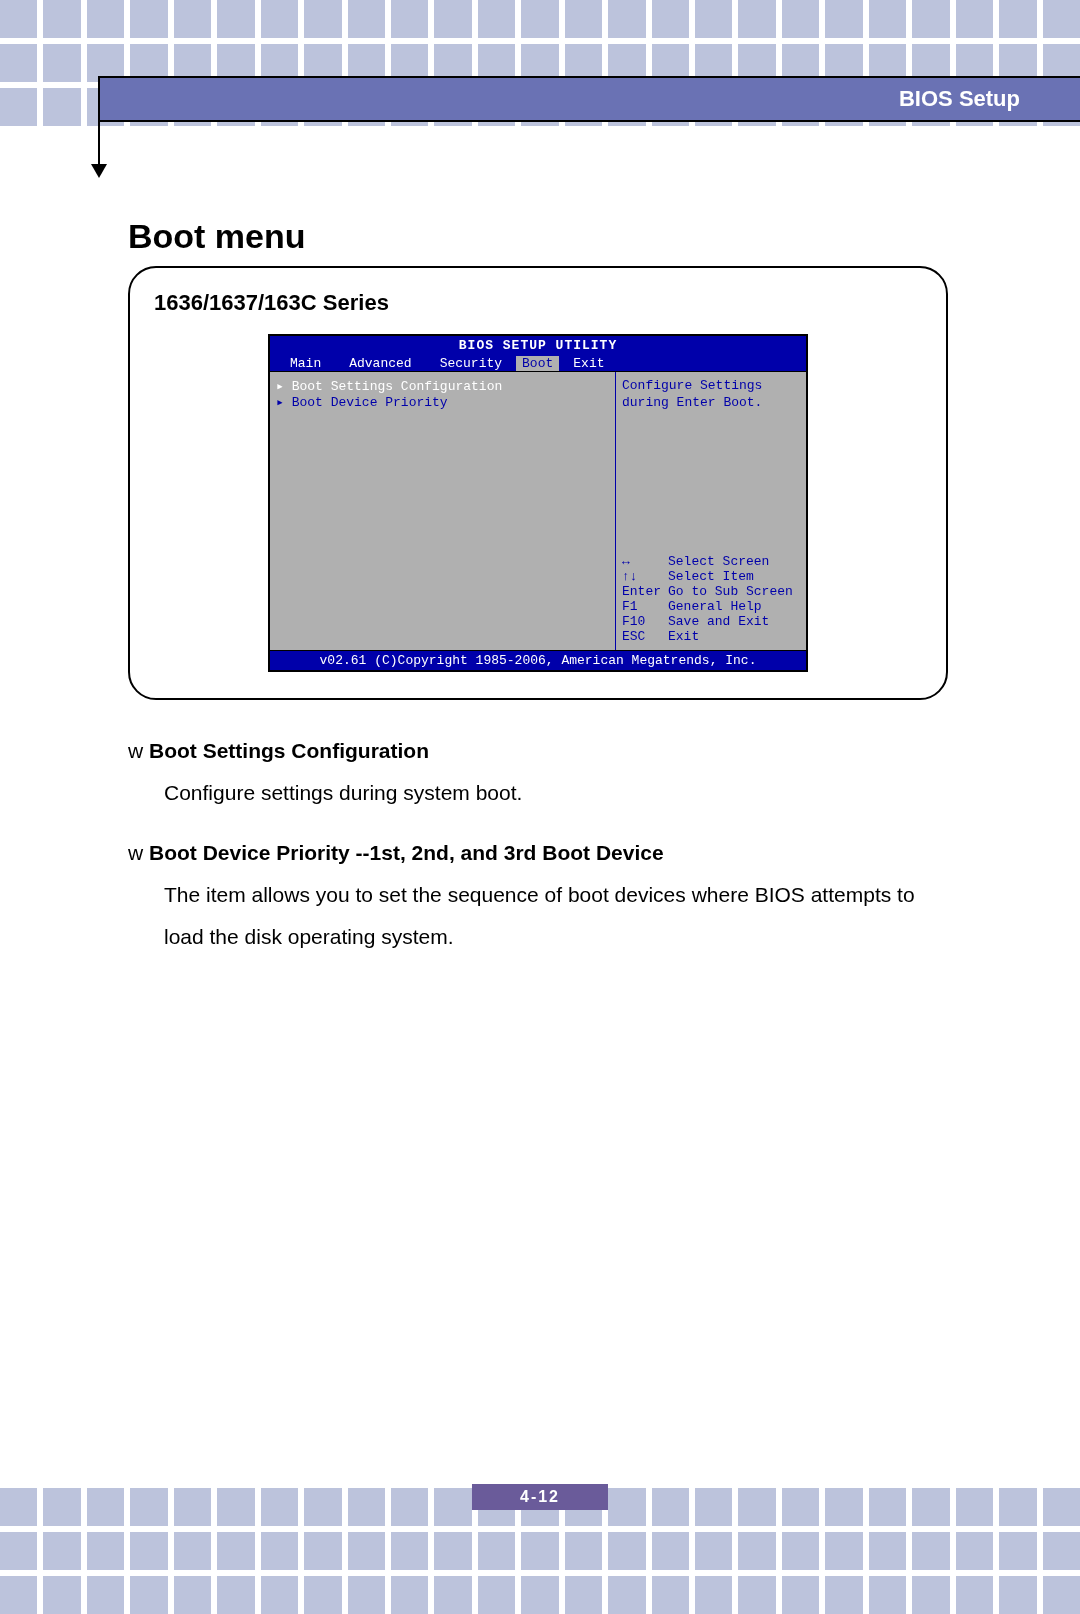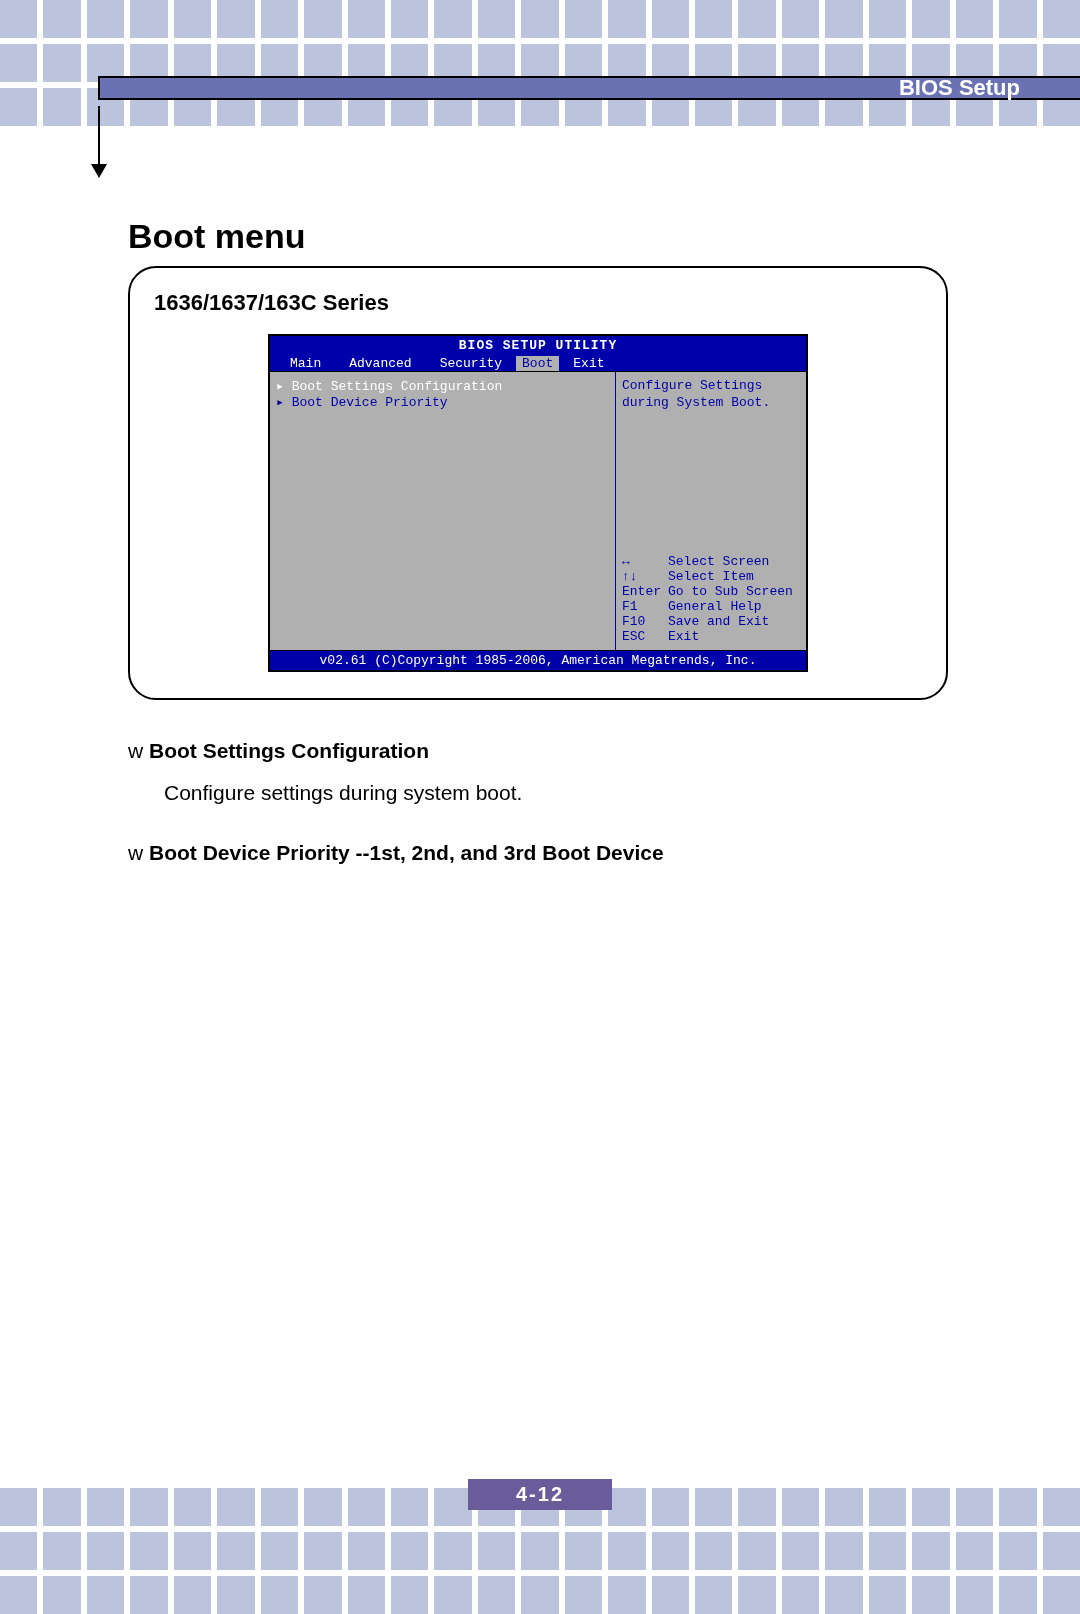--- a/index.html
+++ b/index.html
@@ -17,21 +17,21 @@
   }
   .deco-row { display:flex; gap:6px; }
   .sq { width:38px; height:38px; background:#bcc3dc; }
   .deco-top { top:0; }
   .deco-bottom { bottom:0; }
   
   .header-wrap {
     position:absolute; top:76px; left:98px; right:0;
   }
   .header-bar {
-    height:24px; background:#6a72b4;
+    height:46px; background:#6a72b4;
     border:2px solid #000; border-right:none;
     display:flex; align-items:center; justify-content:flex-end;
     padding-right:60px;
     color:#fff; font-weight:bold; font-size:22px;
   }
   .header-stem {
     position:absolute; top:30px; left:0;
     width:2px; height:60px; background:#000;
   }
   .header-arrow {
@@ -95,21 +95,21 @@
   
   .below { margin-top:30px; font-size:21px; line-height:2.0; }
   .below .item { margin-bottom:18px; }
   .below .bullet { font-family:inherit; }
   .below .label { font-weight:bold; }
   .below .desc { margin-left:36px; display:block; }
   
   .pagenum {
     position:absolute; bottom:104px; left:50%; transform:translateX(-50%);
     background:#6a5b9a; color:#fff; font-weight:bold;
-    padding:4px 48px; font-size:20px; letter-spacing:2px;
+    padding:4px 48px; font-size:16px; letter-spacing:2px;
   }
 </style>
 </head>
 <body>
 
 <div class="deco-strip deco-top">
   <div class="deco-row">
       <div class="sq"></div>
       <div class="sq"></div>
       <div class="sq"></div>
@@ -299,21 +299,21 @@
         <span>Exit</span>
       </div>
       <div class="bios-body">
         <div class="bios-left">
           <div class="row hl">Boot Settings Configuration</div>
           <div class="row">Boot Device Priority</div>
         </div>
         <div class="bios-right">
           <div class="bios-hint">
             <div>Configure Settings</div>
-            <div>during System Boot.</div>
+            <div>during Enter Boot.</div>
           </div>
           <div class="bios-keys">
             <div>
                 <span class="k">↔</span>
                 <span>Select Screen</span>
               </div>
             <div>
                 <span class="k">↑↓</span>
                 <span>Select Item</span>
               </div>
@@ -342,17 +342,18 @@
 
   <div class="below">
     <div class="item">
       <span class="bullet">w</span>
       <span class="label">Boot Settings Configuration</span>
       <span class="desc">Configure settings during system boot.</span>
     </div>
     <div class="item">
       <span class="bullet">w</span>
       <span class="label">Boot Device Priority --1st, 2nd, and 3rd Boot Device</span>
+      <span class="desc">The item allows you to set the sequence of boot devices where BIOS attempts to load the disk operating system.</span>
     </div>
   </div>
 </div>
 
 <div class="pagenum">4-12</div>
 
 </body></html>

